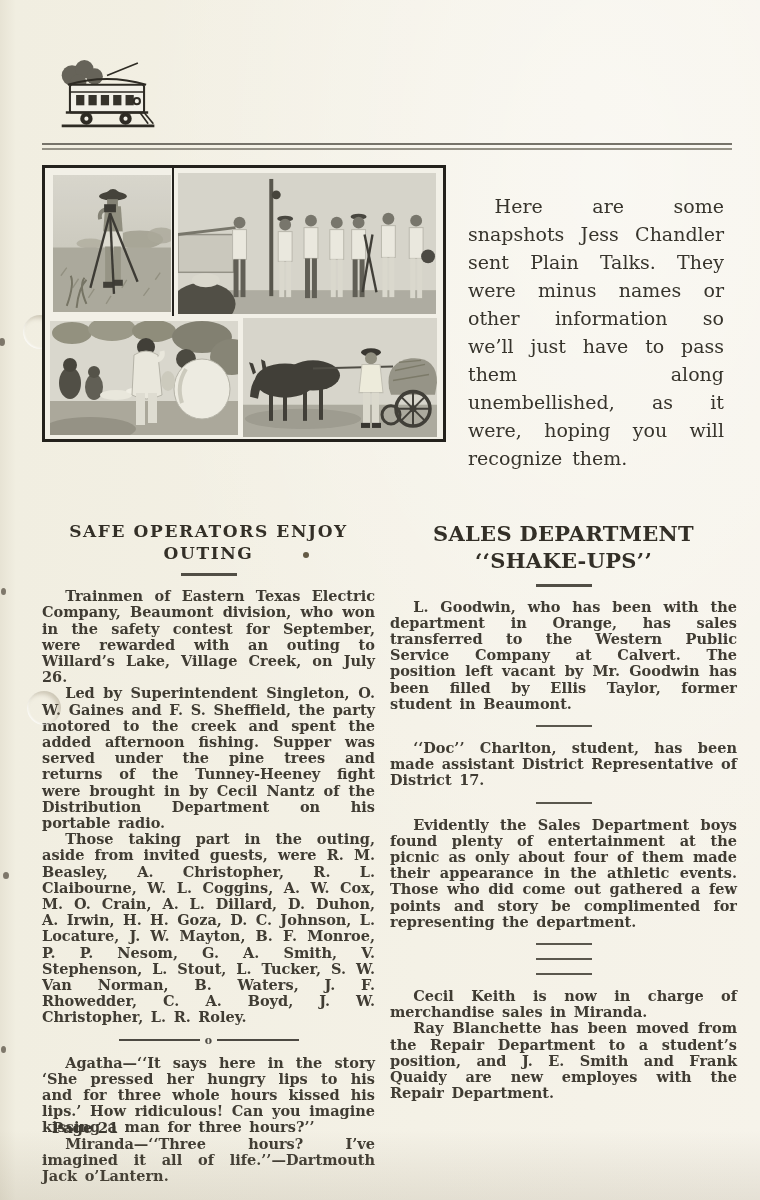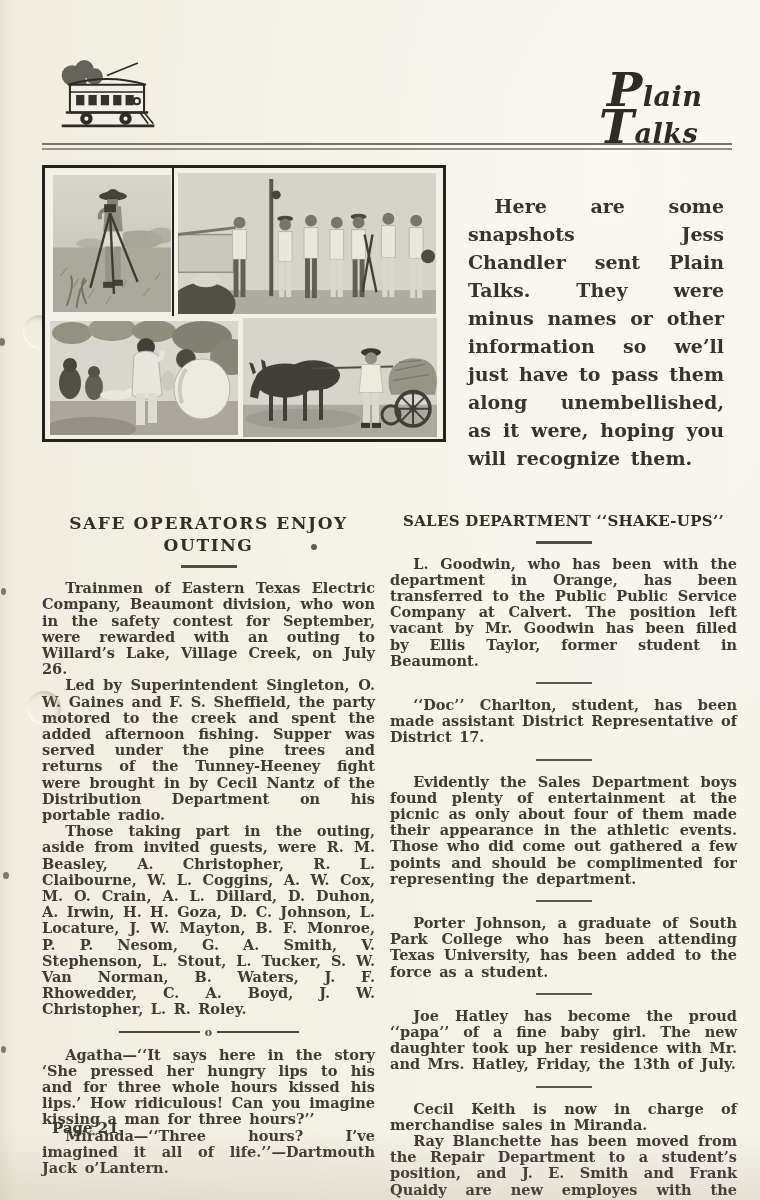--- a/index.html
+++ b/index.html
@@ -31,30 +31,30 @@
   .photo{position:absolute; background:#fbf9f2; overflow:hidden;}
   .photo svg{display:block; width:100%; height:100%; opacity:0.93;}
   .ph-tl{left:8px;  top:7px;   width:118px; height:137px;}
   .ph-tr{left:133px;top:5px;   width:258px; height:141px;}
   .ph-bl{left:5px;  top:153px; width:188px; height:114px;}
   .ph-br{left:198px;top:150px; width:194px; height:119px;}
   .v-divider{position:absolute; left:127px; top:0; width:2px; height:148px; background:#23211c;}
   .scanline{position:absolute; width:2px; background:#35332c;}
   .sl-left{left:10px; top:158px; height:96px;}
   .sl-right{left:386px; top:155px; height:92px;}
-  .intro{width:256px; padding-top:27px; font-size:19px; line-height:28px; font-weight:bold;
+  .intro{width:256px; padding-top:27px; font-size:19px; line-height:28px; font-weight:normal;
          text-align:justify; color:#37342c; word-spacing:4px;}
   .intro p{margin:0; text-indent:1.4em;}
   
   .cols{display:flex; gap:15px; margin-top:40px;}
   .col-left{width:333px; flex:none;}
   .col-right{width:347px; flex:none;}
-  .headline{font-weight:bold; text-align:center; color:#332f27; margin:0;}
+  .headline{font-weight:bold; text-align:center; color:#332f27; margin:8px;}
   .headline-left{font-size:17px; letter-spacing:1.6px; line-height:1.3; position:relative;}
-  .headline-right{font-size:15px; letter-spacing:0.3px; line-height:1.3;}
+  .headline-right{font-size:21px; letter-spacing:0.3px; line-height:1.3;}
   .head-rule{width:56px; height:3px; background:#514e45; margin:9px auto 12px;}
   .col-left p, .col-right p{
     margin:0; font-size:14.5px; line-height:16.2px; font-weight:bold; color:#403c33;
     text-align:justify; text-indent:1.6em; word-spacing:2.5px;
   }
   .sep{width:56px; height:2px; background:#5a574d; margin:13px auto;}
   .o-divider{display:flex; align-items:center; width:180px; margin:9px auto; gap:5px;}
   .o-divider .ln{flex:1; height:2px; background:#4c4942;}
   .o-divider .o-glyph{font-size:11px; font-weight:bold; line-height:1; color:#4c4942;}
   .ink-dot{position:absolute; right:58px; bottom:6px; width:6px; height:6px; border-radius:50%;
@@ -108,24 +108,20 @@
         <circle cx="30" cy="57" r="6" fill="#2e2b24" stroke="none"></circle>
         <circle cx="30" cy="57" r="2" fill="#f2f0e8" stroke="none"></circle>
         <circle cx="68" cy="57" r="6" fill="#2e2b24" stroke="none"></circle>
         <circle cx="68" cy="57" r="2" fill="#f2f0e8" stroke="none"></circle>
         <line x1="50" y1="15" x2="80" y2="3" stroke-width="1.6"></line>
         <line x1="86" y1="51" x2="95" y2="62" stroke-width="1.6"></line>
         <line x1="82" y1="51" x2="90" y2="62" stroke-width="1.6"></line>
         <line x1="6" y1="64" x2="96" y2="64" stroke-width="2.5"></line>
       </g>
     </svg>
-    <div class="logo">
-      <div class="logo-line">Plain</div>
-      <div class="logo-line logo-line2">Talks</div>
-    </div>
   </div>
   <div class="header-rule"></div>
 
   <div class="photo-section">
     <div class="collage">
       <div class="v-divider"></div>
       <div class="scanline sl-left"></div>
       <div class="scanline sl-right"></div>
 
       <div class="photo ph-tl">
@@ -332,29 +328,27 @@
         <span class="o-glyph">o</span>
         <div class="ln"></div>
       </div>
       <p>Agatha—‘‘It says here in the story ‘She pressed her hungry lips to his and for three whole hours kissed his lips.’ How ridiculous! Can you imagine kissing a man for three hours?’’</p>
       <p>Miranda—‘‘Three hours? I’ve imagined it all of life.’’—Dartmouth Jack o’Lantern.</p>
     </div>
 
     <div class="col-right">
       <h2 class="headline headline-right">SALES DEPARTMENT ‘‘SHAKE-UPS’’</h2>
       <div class="head-rule"></div>
-      <p>L. Goodwin, who has been with the department in Orange, has been transferred to the Public Public Service Company at Calvert. The position left vacant by Mr. Goodwin has been filled by Ellis Taylor, former student in Beaumont.</p>
+      <p>L. Goodwin, who has been with the department in Orange, has sales transferred to the Western Public Service Company at Calvert. The position left vacant by Mr. Goodwin has been filled by Ellis Taylor, former student in Beaumont.</p>
       <div class="sep"></div>
       <p>‘‘Doc’’ Charlton, student, has been made assistant District Representative of District 17.</p>
       <div class="sep"></div>
-      <p>Evidently the Sales Department boys found plenty of entertainment at the picnic as only about four of them made their appearance in the athletic events. Those who did come out gathered a few points and should be complimented for representing the department.</p>
-      <div class="sep"></div>
-      <p>Porter Johnson, a graduate of South Park College who has been attending Texas University, has been added to the force as a student.</p>
-      <div class="sep"></div>
-      <p>Joe Hatley has become the proud ‘‘papa’’ of a fine baby girl. The new daughter took up her residence with Mr. and Mrs. Hatley, Friday, the 13th of July.</p>
+      <p>Evidently the Sales Department boys found plenty of entertainment at the picnic as only about four of them made their appearance in the athletic events. Those who did come out gathered a few points and story be complimented for representing the department.</p>
+      <div class="sep"></div>
+      <div class="sep"></div>
       <div class="sep"></div>
       <p>Cecil Keith is now in charge of merchandise sales in Miranda.</p>
       <p>Ray Blanchette has been moved from the Repair Department to a student’s position, and J. E. Smith and Frank Quaidy are new employes with the Repair Department.</p>
     </div>
   </div>
 
   <div class="page-number">Page 21</div>
 </div>
 
 </body></html>

